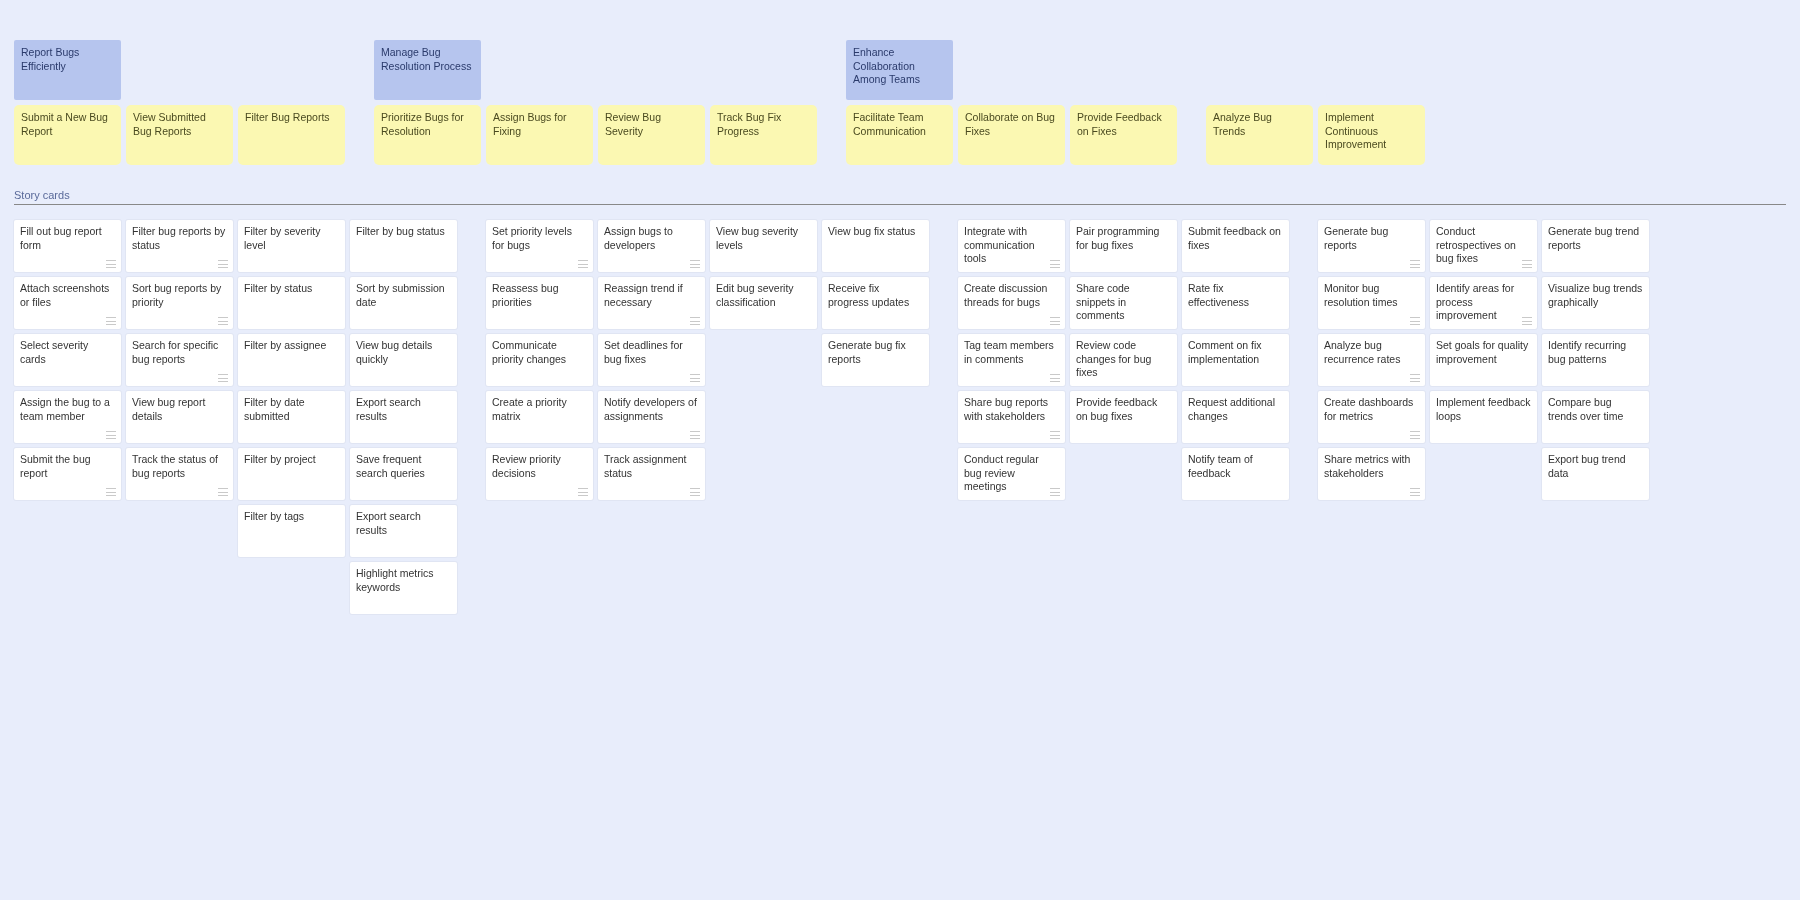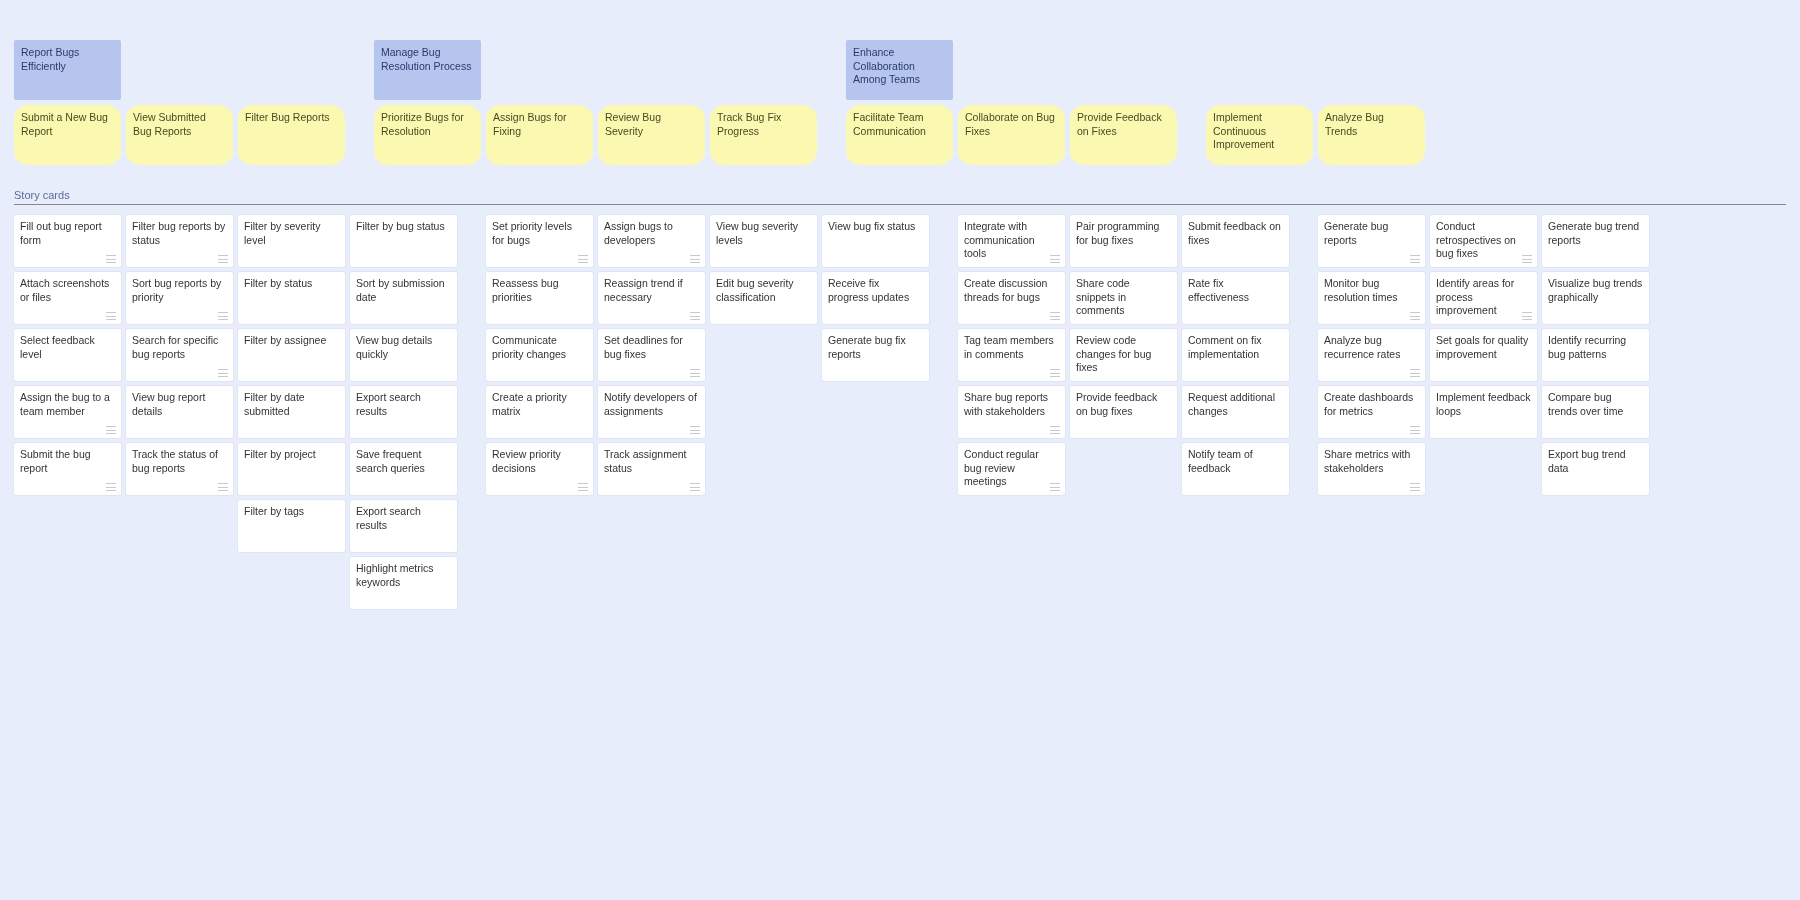--- a/index.html
+++ b/index.html
@@ -34,49 +34,48 @@
     font-size: 10.5px;
     line-height: 1.3;
     cursor: pointer;
   }
   .epic-placeholder {
     height: 60px;
   }
   .feature-card {
     background: #fbf8b2;
     color: #4a4a20;
-    border-radius: 14px;
+    border-radius: 5px;
     padding: 6px 7px;
     height: 60px;
     font-size: 10.5px;
     line-height: 1.3;
     cursor: pointer;
   }
   .story-section {
     margin-top: 24px;
     padding: 0 14px;
   }
   .story-header {
     color: #5a6a9a;
     font-size: 11px;
     padding-bottom: 3px;
     border-bottom: 1px solid #888;
-    margin-bottom: 2px;
+    margin-bottom: 15px;
   }
   .story-grid {
     display: flex;
     gap: 5px;
   }
   .story-col {
     width: 107px;
     flex: 0 0 107px;
     display: flex;
     flex-direction: column;
     gap: 5px;
-    margin-top: 8px;
   }
   .story-card {
     background: #fff;
     border-radius: 2px;
     padding: 5px 6px;
     height: 52px;
     font-size: 10.5px;
     line-height: 1.3;
     color: #333;
     position: relative;
@@ -146,43 +145,43 @@
       <div class="epic-placeholder"></div>
       <div class="feature-card">Collaborate on Bug Fixes</div>
     </div>
     <div class="column">
       <div class="epic-placeholder"></div>
       <div class="feature-card">Provide Feedback on Fixes</div>
     </div>
     <div class="col-gap"></div>
     <div class="column">
       <div class="epic-placeholder"></div>
+      <div class="feature-card">Analyze Bug Trends</div>
+    </div>
+    <div class="column">
+      <div class="epic-placeholder"></div>
       <div class="feature-card">Implement Continuous Improvement</div>
-    </div>
-    <div class="column">
-      <div class="epic-placeholder"></div>
-      <div class="feature-card">Analyze Bug Trends</div>
     </div>
   </div>
 
 <div class="story-section">
   <div class="story-header">Story cards</div>
   <div class="story-grid" id="story-grid">
       <div class="story-col">
         <div class="story-card"><span>Fill out bug report form</span><div class="card-icon">
             <span></span>
             <span></span>
             <span></span>
           </div></div>
         <div class="story-card"><span>Attach screenshots or files</span><div class="card-icon">
             <span></span>
             <span></span>
             <span></span>
           </div></div>
-        <div class="story-card"><span>Select feedback level</span></div>
+        <div class="story-card"><span>Select severity cards</span></div>
         <div class="story-card"><span>Assign the bug to a team member</span><div class="card-icon">
             <span></span>
             <span></span>
             <span></span>
           </div></div>
         <div class="story-card"><span>Submit the bug report</span><div class="card-icon">
             <span></span>
             <span></span>
             <span></span>
           </div></div>

